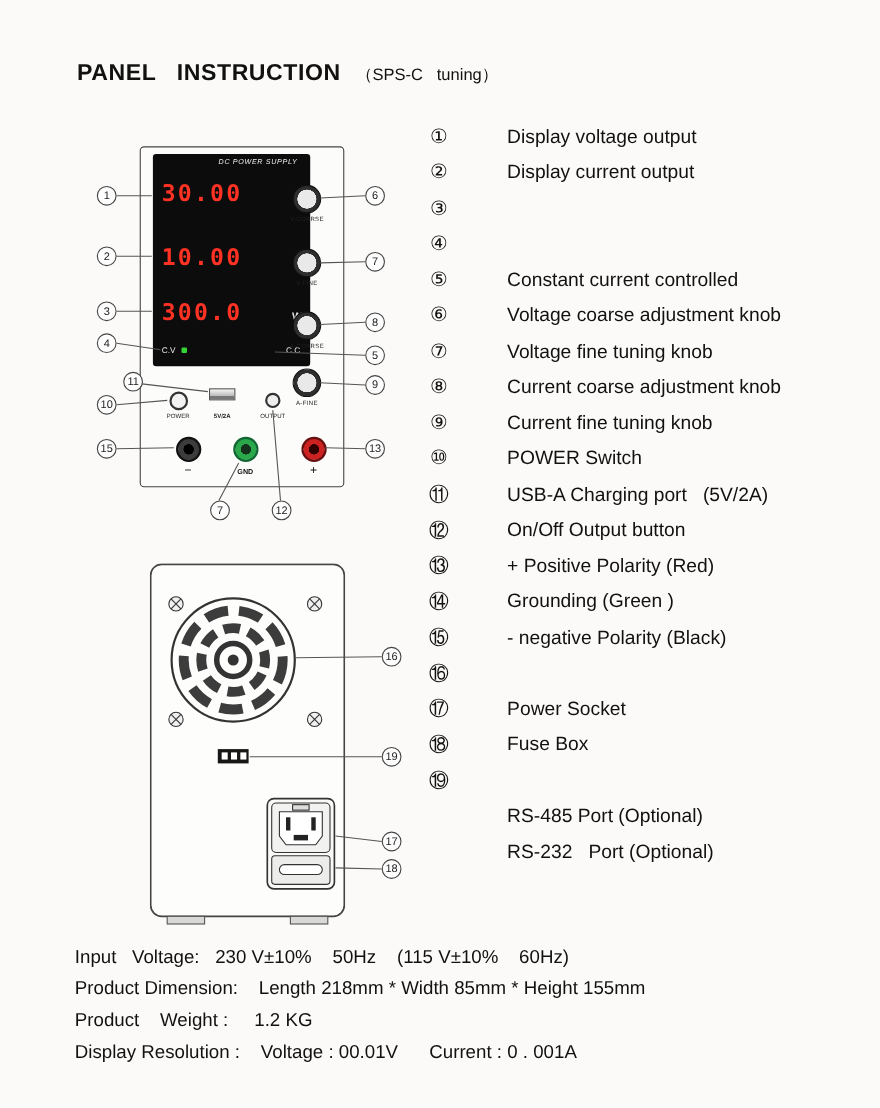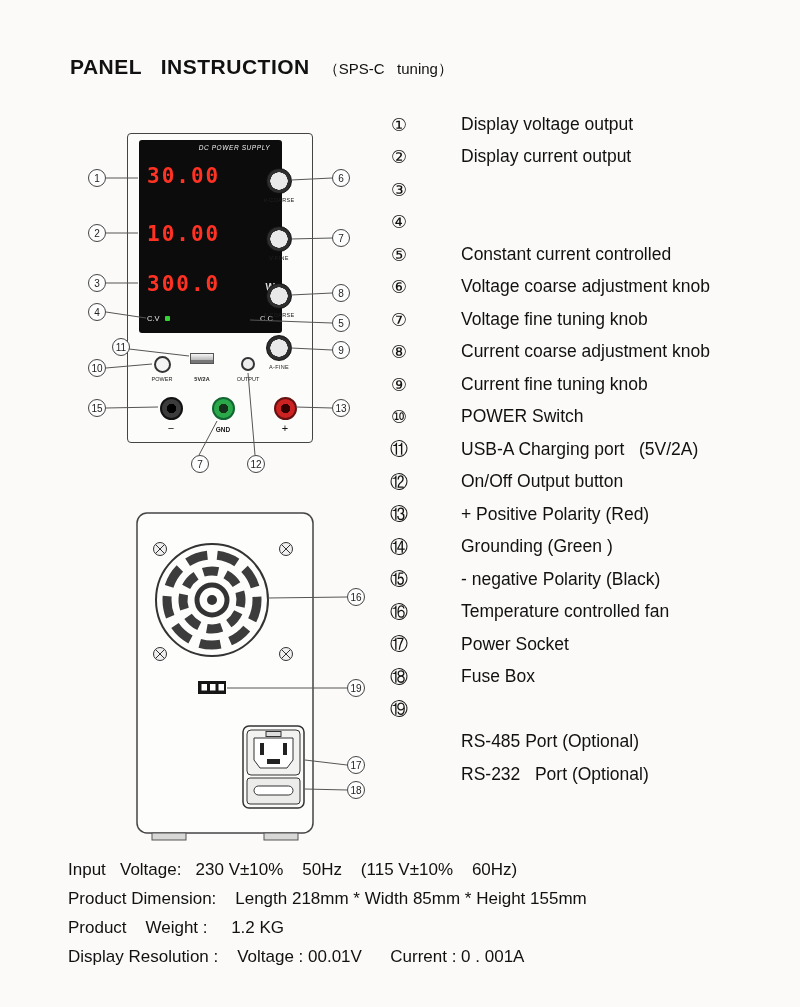--- a/index.html
+++ b/index.html
@@ -147,21 +147,20 @@
     <div class="legend-item">
         <span class="legend-num">⑭</span>
         <span class="legend-text">Grounding (Green )</span>
       </div>
     <div class="legend-item">
         <span class="legend-num">⑮</span>
         <span class="legend-text">- negative Polarity (Black)</span>
       </div>
     <div class="legend-item">
         <span class="legend-num">⑯</span>
-        <span class="legend-text">Temperature controlled fan</span>
       </div>
     <div class="legend-item">
         <span class="legend-num">⑰</span>
         <span class="legend-text">Power Socket</span>
       </div>
     <div class="legend-item">
         <span class="legend-num">⑱</span>
         <span class="legend-text">Fuse Box</span>
       </div>
     <div class="legend-item">

